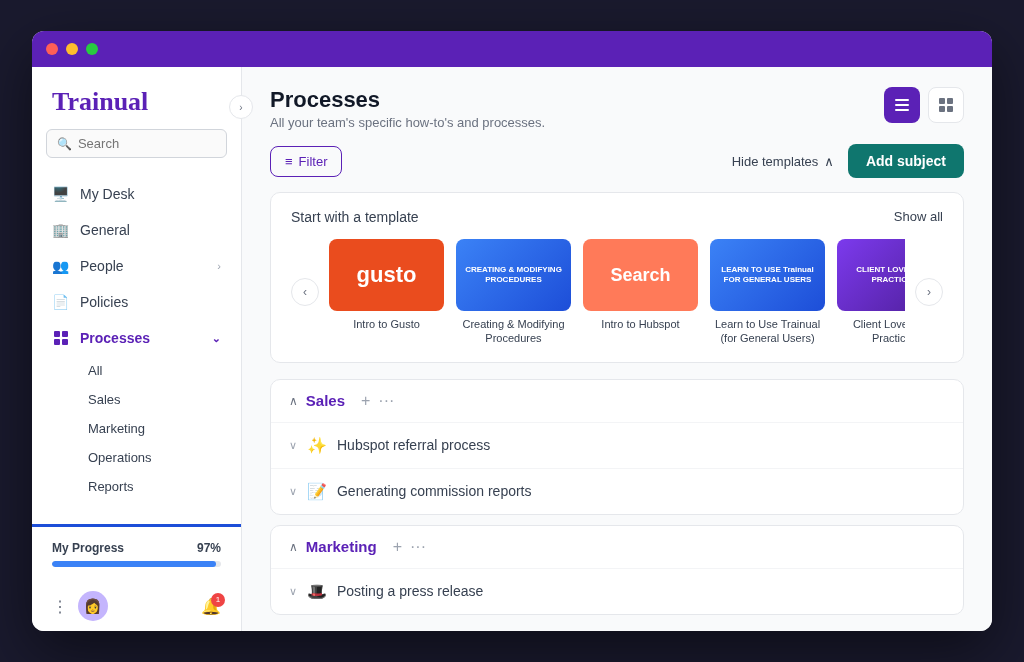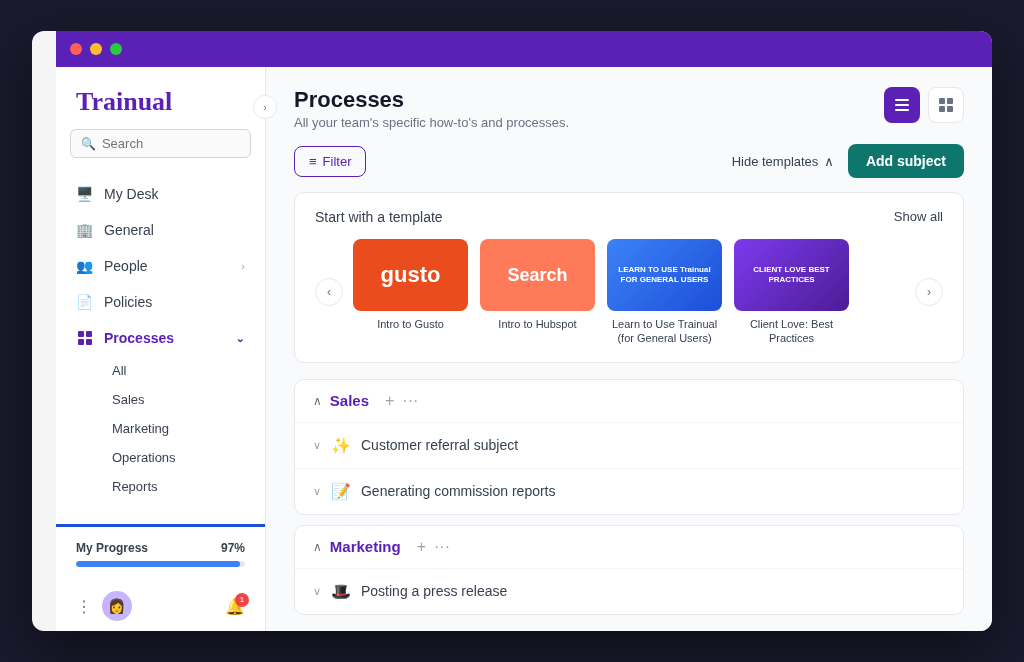--- a/index.html
+++ b/index.html
@@ -13,21 +13,20 @@
     }
     .window {
       width: 960px;
       height: 600px;
       background: #f5f5f5;
       border-radius: 12px;
       overflow: hidden;
       box-shadow: 0 20px 60px rgba(0,0,0,0.5);
       display: flex;
       flex-direction: column;
-      padding-left: 24px;
     }
     .titlebar {
       background: #5b21b6;
       height: 36px;
       display: flex;
       align-items: center;
       padding: 0 14px;
       gap: 8px;
       flex-shrink: 0;
     }
@@ -566,20 +565,26 @@
           <div class="templates-header">
             <span class="templates-title">Start with a template</span>
             <span class="show-all">Show all</span>
           </div>
           <div class="templates-carousel">
             <div class="carousel-arrow">‹</div>
             <div class="templates-list">
               <div class="template-item">
                 <div class="template-thumb tpl-gusto">gusto</div>
                 <span class="template-label">Intro to Gusto</span>
+              </div>
+              <div class="template-item">
+                <div class="template-thumb tpl-blue">
+                  <span style="font-size:8px;text-align:center;line-height:1.2">CREATING &amp; MODIFYING PROCEDURES</span>
+                </div>
+                <span class="template-label">Creating &amp; Modifying Procedures</span>
               </div>
               <div class="template-item">
                 <div class="template-thumb tpl-hubspot">Search</div>
                 <span class="template-label">Intro to Hubspot</span>
               </div>
               <div class="template-item">
                 <div class="template-thumb" style="background:linear-gradient(135deg,#3b82f6,#1d4ed8);padding:6px;font-size:8px;text-align:center;line-height:1.3;color:#fff;">
                   LEARN TO USE Trainual FOR GENERAL USERS
                 </div>
                 <span class="template-label">Learn to Use Trainual (for General Users)</span>
@@ -600,21 +605,21 @@
           <div class="section-header">
             <span class="section-chevron">∧</span>
             <span class="section-title">Sales</span>
             <span class="section-add" style="margin-left:8px">+</span>
             <span class="section-dots">···</span>
           </div>
           <div class="section-items">
             <div class="section-row">
               <span class="row-chevron">∨</span>
               <span class="row-emoji">✨</span>
-              <span class="row-title">Customer referral subject</span>
+              <span class="row-title">Hubspot referral process</span>
             </div>
             <div class="section-row">
               <span class="row-chevron">∨</span>
               <span class="row-emoji">📝</span>
               <span class="row-title">Generating commission reports</span>
             </div>
           </div>
         </div>
 
         <div class="section-card">

